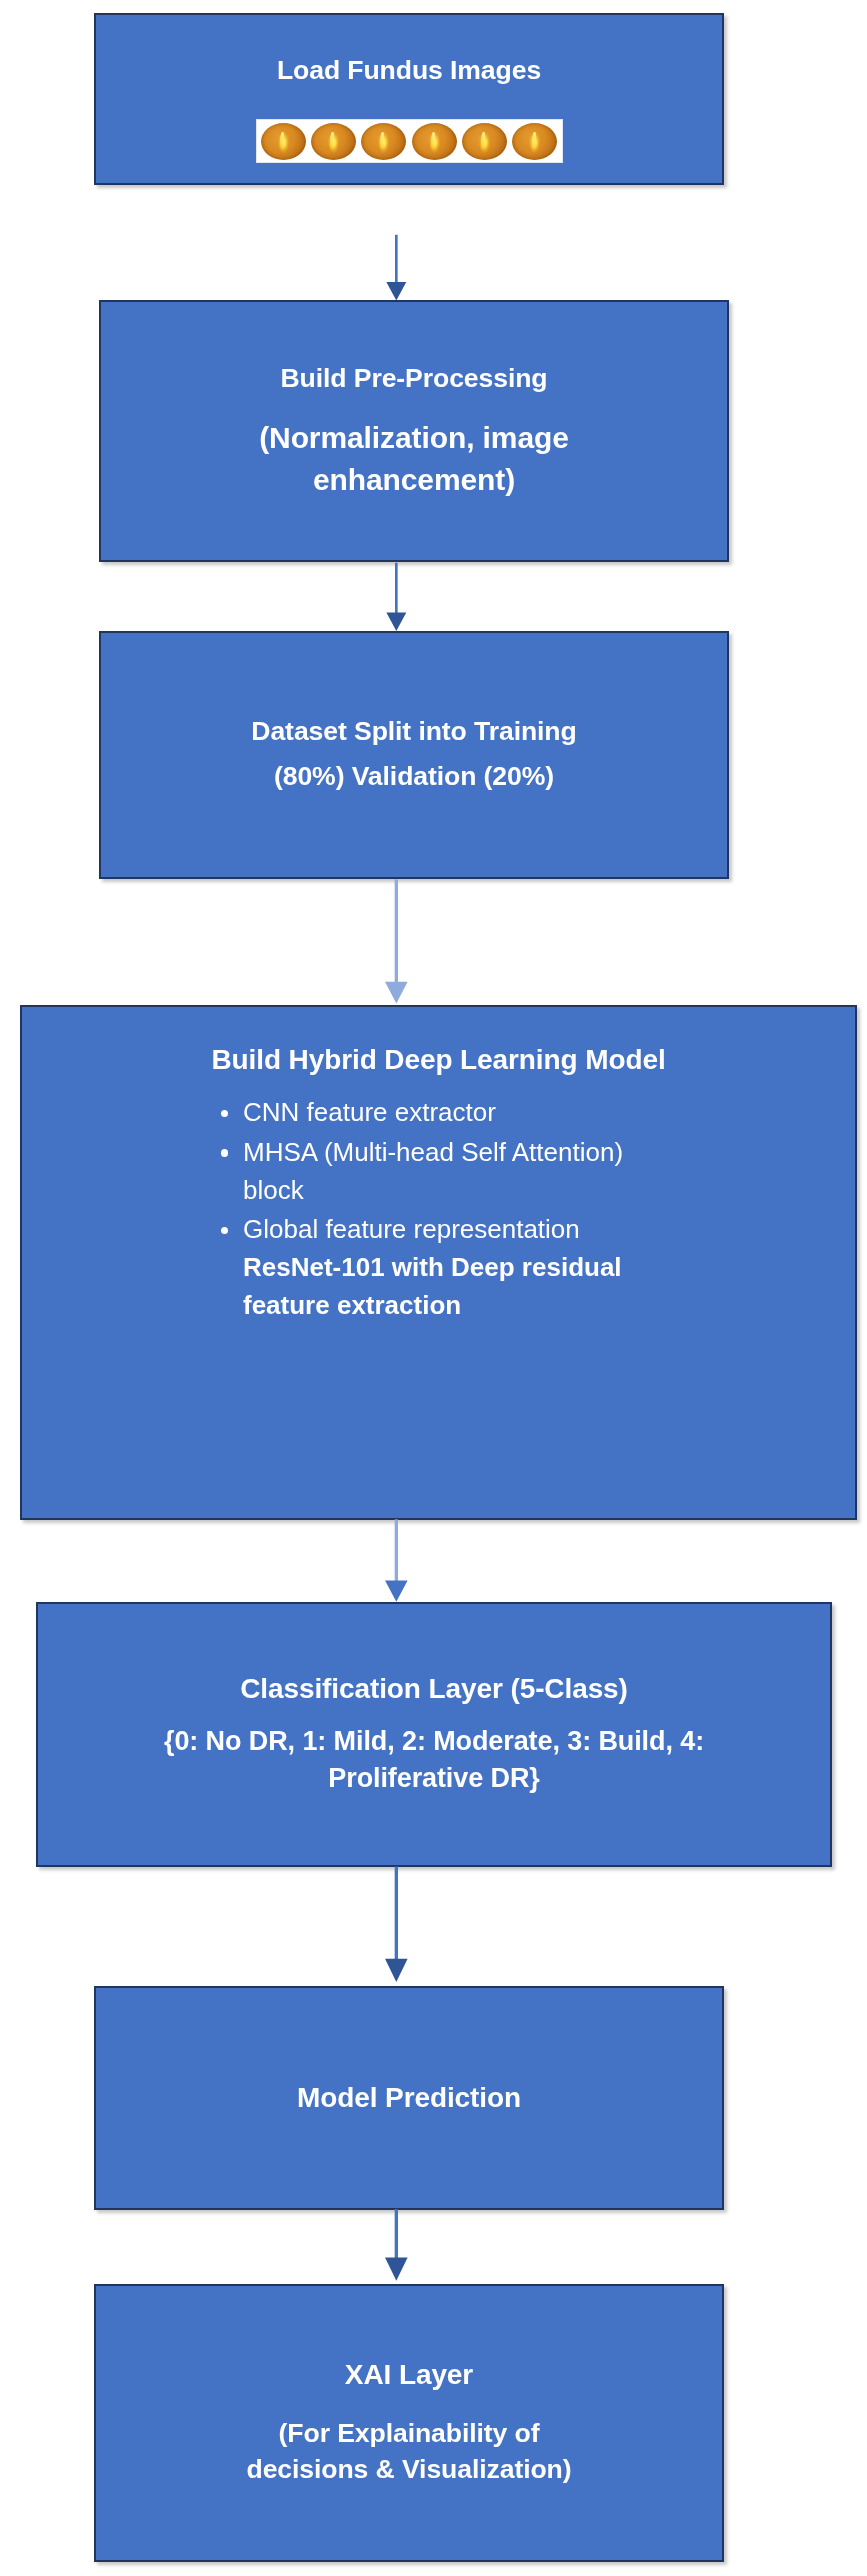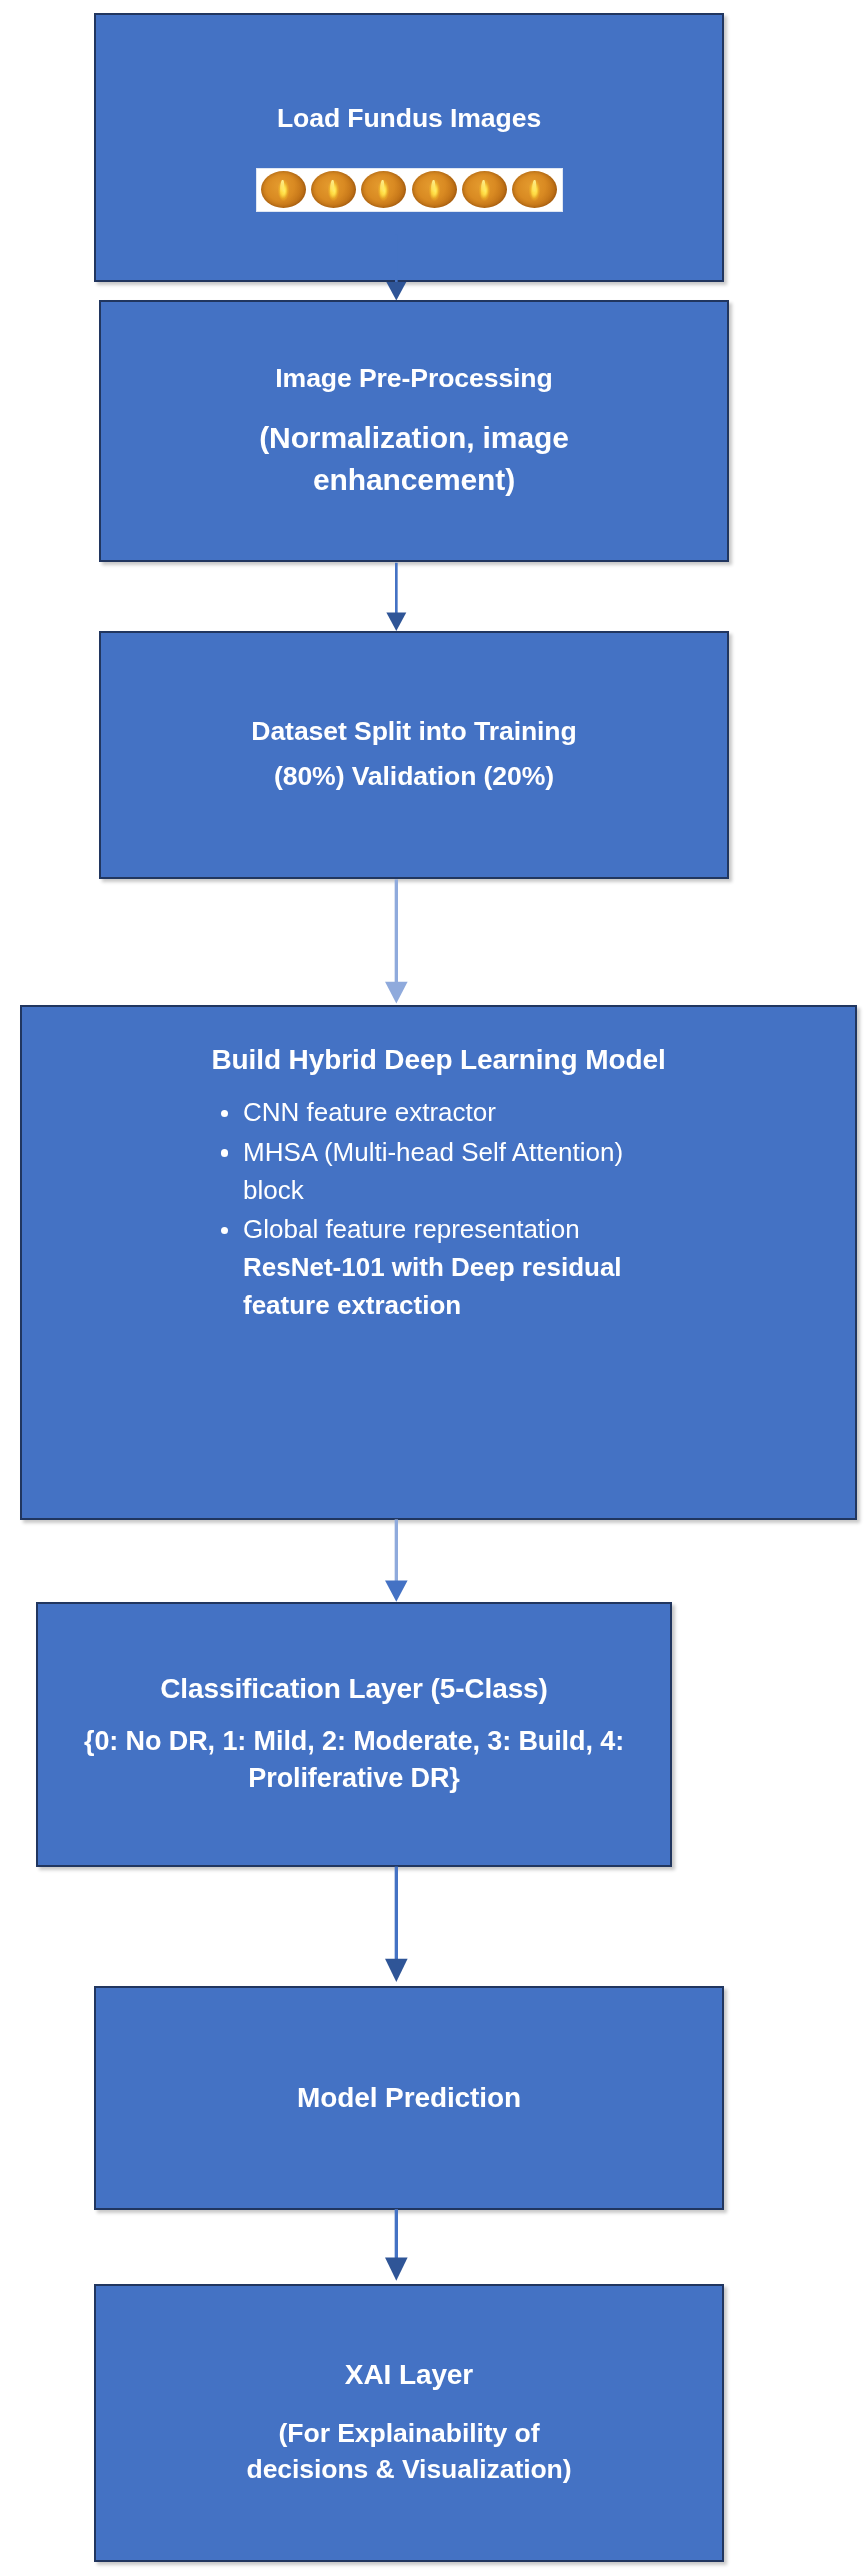--- a/index.html
+++ b/index.html
@@ -110,39 +110,39 @@
   }
   .gap-sm { height: 10.6px; }
   .gap-md { height: 17.3px; }
   .gap-lg { height: 22.6px; }
 </style>
 </head>
 <body>
 
 <div id="canvas">
 
-  <div class="node" style="left:94px; top:13.3px; width:630px; height:269px;">
+  <div class="node" style="left:94px; top:13.3px; width:630px; height:172px;">
     <div class="node-title" style="font-size:26.6px; margin-top:18.6px;">Load Fundus Images</div>
     <div class="fundus-strip" style="width:307px; height:44px; margin-top:33px;">
       <div class="fundus" style="width:45px;height:37px;"></div>
       <div class="fundus" style="width:45px;height:37px;"></div>
       <div class="fundus" style="width:45px;height:37px;"></div>
       <div class="fundus" style="width:45px;height:37px;"></div>
       <div class="fundus" style="width:45px;height:37px;"></div>
       <div class="fundus" style="width:45px;height:37px;"></div>
     </div>
   </div>
 
   <svg class="arrow" width="867" height="2576" style="pointer-events:none;" viewBox="0 0 1306 3879">
     <line x1="597" y1="353" x2="597" y2="432" stroke="#4472C4" stroke-width="4"></line>
     <polygon points="582,424 612,424 597,452" fill="#2F5597"></polygon>
   </svg>
 
   <div class="node" style="left:99px; top:300px; width:630px; height:262px;">
-    <div class="node-title" style="font-size:26.6px;">Image Pre-Processing</div>
+    <div class="node-title" style="font-size:26.6px;">Build Pre-Processing</div>
     <div class="gap-lg"></div>
     <div class="node-sub bold" style="font-size:30px; max-width:465px;">(Normalization, image enhancement)</div>
   </div>
 
   <svg class="arrow" width="867" height="2576" style="pointer-events:none;" viewBox="0 0 1306 3879">
     <line x1="597" y1="847" x2="597" y2="930" stroke="#4472C4" stroke-width="4"></line>
     <polygon points="582,922 612,922 597,950" fill="#2F5597"></polygon>
   </svg>
 
   <div class="node" style="left:99px; top:631px; width:630px; height:248px;">
@@ -176,21 +176,21 @@
         <span class="bold" style="display:block;">ResNet-101 with Deep residual feature extraction</span>
       </li>
     </ul>
   </div>
 
   <svg class="arrow" width="867" height="2576" style="pointer-events:none;" viewBox="0 0 1306 3879">
     <line x1="597" y1="2288" x2="597" y2="2390" stroke="#8FAADC" stroke-width="5"></line>
     <polygon points="580,2380 614,2380 597,2412" fill="#4472C4"></polygon>
   </svg>
 
-  <div class="node" style="left:36px; top:1602px; width:636px; height:265px;">
+  <div class="node" style="left:36px; top:1602px; width:796px; height:265px;">
     <div class="node-title" style="font-size:28px;">Classification Layer (5-Class)</div>
     <div class="gap-md"></div>
     <div class="node-sub semi" style="font-size:27px; max-width:618px;">{0: No DR, 1: Mild, 2: Moderate, 3: Build, 4: Proliferative DR}</div>
   </div>
 
   <svg class="arrow" width="867" height="2576" style="pointer-events:none;" viewBox="0 0 1306 3879">
     <line x1="597" y1="2811" x2="597" y2="2960" stroke="#4472C4" stroke-width="5"></line>
     <polygon points="580,2950 614,2950 597,2985" fill="#2F5597"></polygon>
   </svg>
 

